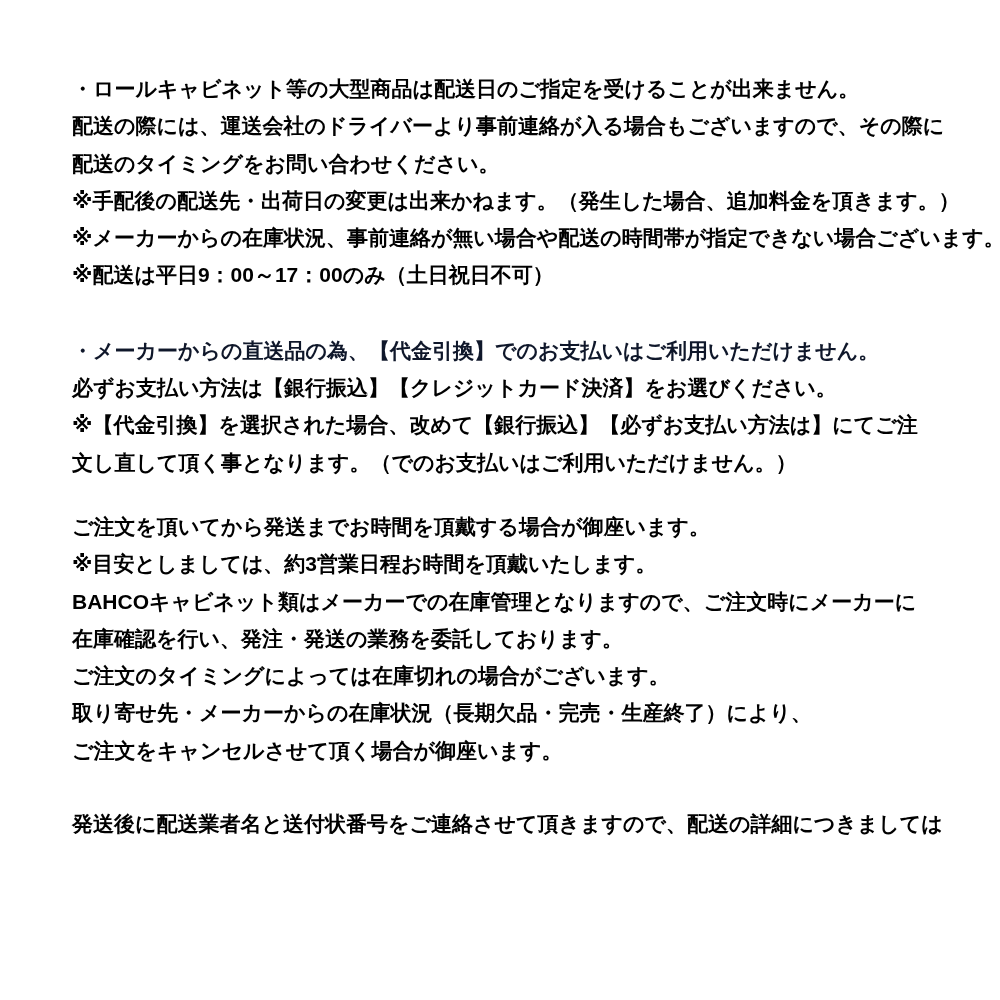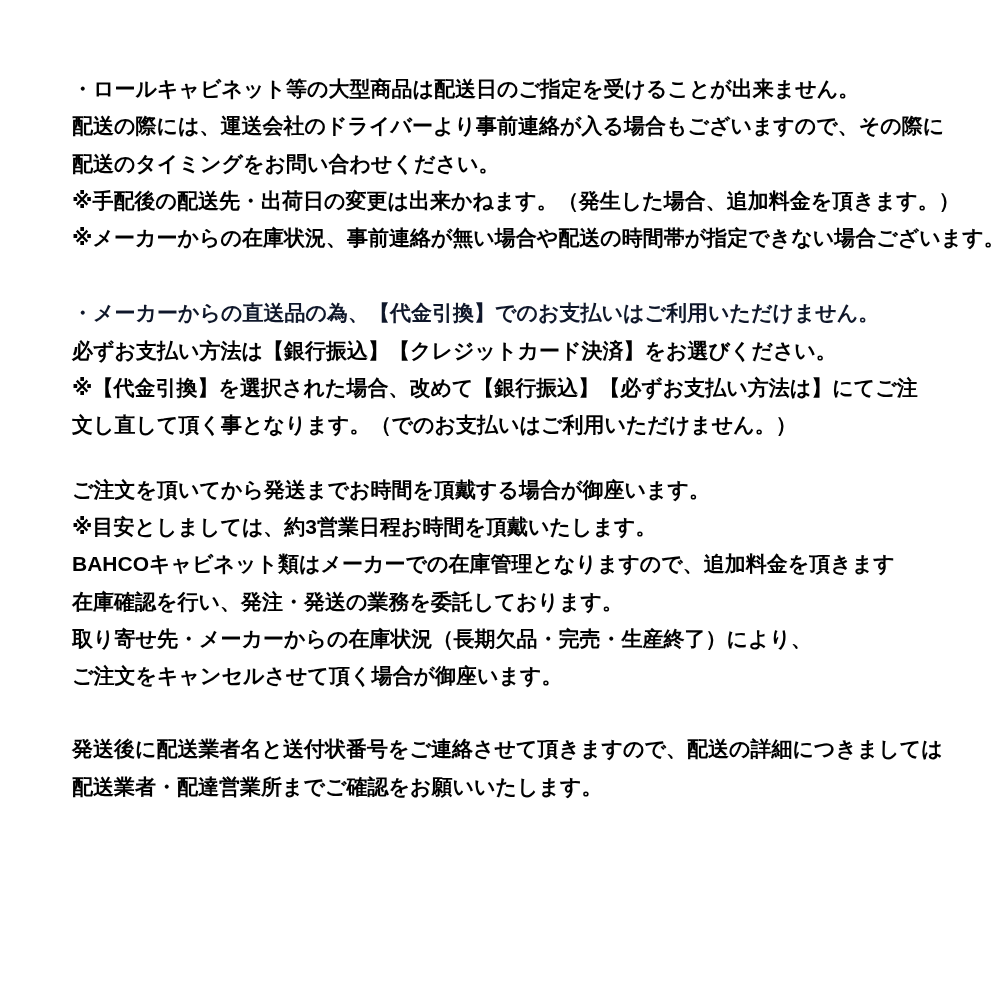--- a/index.html
+++ b/index.html
@@ -35,34 +35,36 @@
 <body>
 
 <div class="page" style="color: rgb(0, 0, 0); background: rgb(255, 255, 255);">
 
   <section class="sec-delivery">
     <div class="line">・ロールキャビネット等の大型商品は配送日のご指定を受けることが出来ません。</div>
     <div class="line">配送の際には、運送会社のドライバーより事前連絡が入る場合もございますので、その際に</div>
     <div class="line">配送のタイミングをお問い合わせください。</div>
     <div class="line">※手配後の配送先・出荷日の変更は出来かねます。（発生した場合、追加料金を頂きます。）</div>
     <div class="line">※メーカーからの在庫状況、事前連絡が無い場合や配送の時間帯が指定できない場合ございます。</div>
+    <div class="line">※配送は平日9：00～17：00のみ（土日祝日不可）</div>
   </section>
 
   <section class="sec-payment">
     <div class="line emphasis" style="color: #0f172a;">・メーカーからの直送品の為、【代金引換】でのお支払いはご利用いただけません。</div>
     <div class="line">必ずお支払い方法は【銀行振込】【クレジットカード決済】をお選びください。</div>
     <div class="line">※【代金引換】を選択された場合、改めて【銀行振込】【必ずお支払い方法は】にてご注</div>
     <div class="line">文し直して頂く事となります。（でのお支払いはご利用いただけません。）</div>
   </section>
 
   <section class="sec-leadtime">
     <div class="line">ご注文を頂いてから発送までお時間を頂戴する場合が御座います。</div>
     <div class="line">※目安としましては、約3営業日程お時間を頂戴いたします。</div>
-    <div class="line">BAHCOキャビネット類はメーカーでの在庫管理となりますので、追加料金を頂きます</div>
+    <div class="line">BAHCOキャビネット類はメーカーでの在庫管理となりますので、ご注文時にメーカーに</div>
     <div class="line">在庫確認を行い、発注・発送の業務を委託しております。</div>
+    <div class="line">ご注文のタイミングによっては在庫切れの場合がございます。</div>
     <div class="line">取り寄せ先・メーカーからの在庫状況（長期欠品・完売・生産終了）により、</div>
     <div class="line">ご注文をキャンセルさせて頂く場合が御座います。</div>
   </section>
 
   <section class="sec-tracking">
     <div class="line">発送後に配送業者名と送付状番号をご連絡させて頂きますので、配送の詳細につきましては</div>
     <div class="line">配送業者・配達営業所までご確認をお願いいたします。</div>
   </section>
 
 </div>

